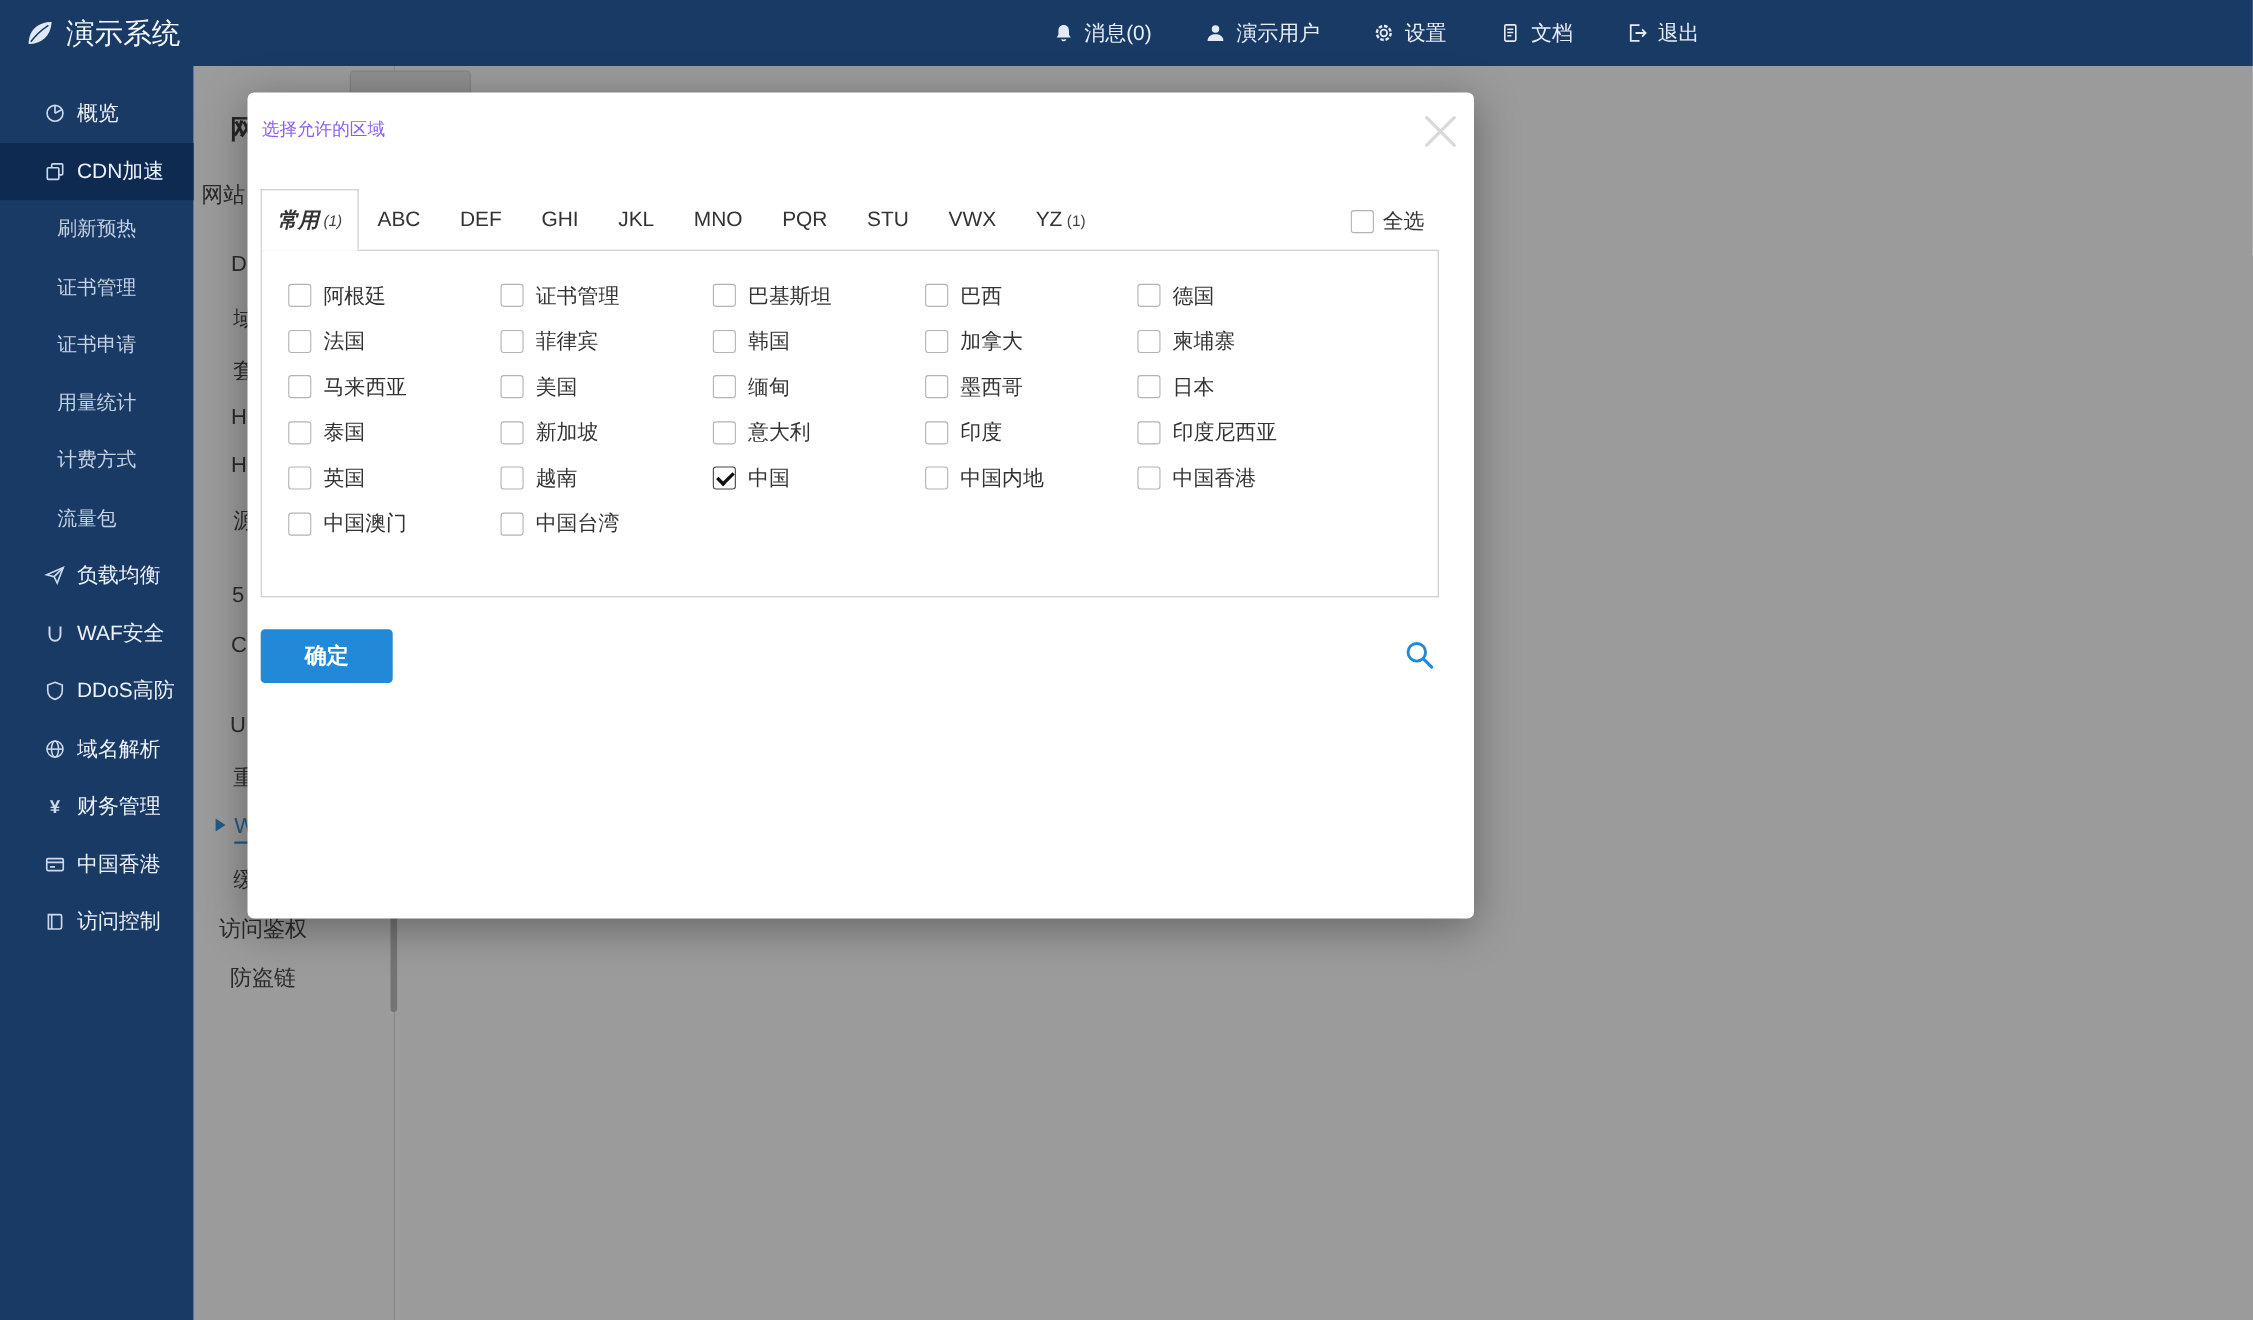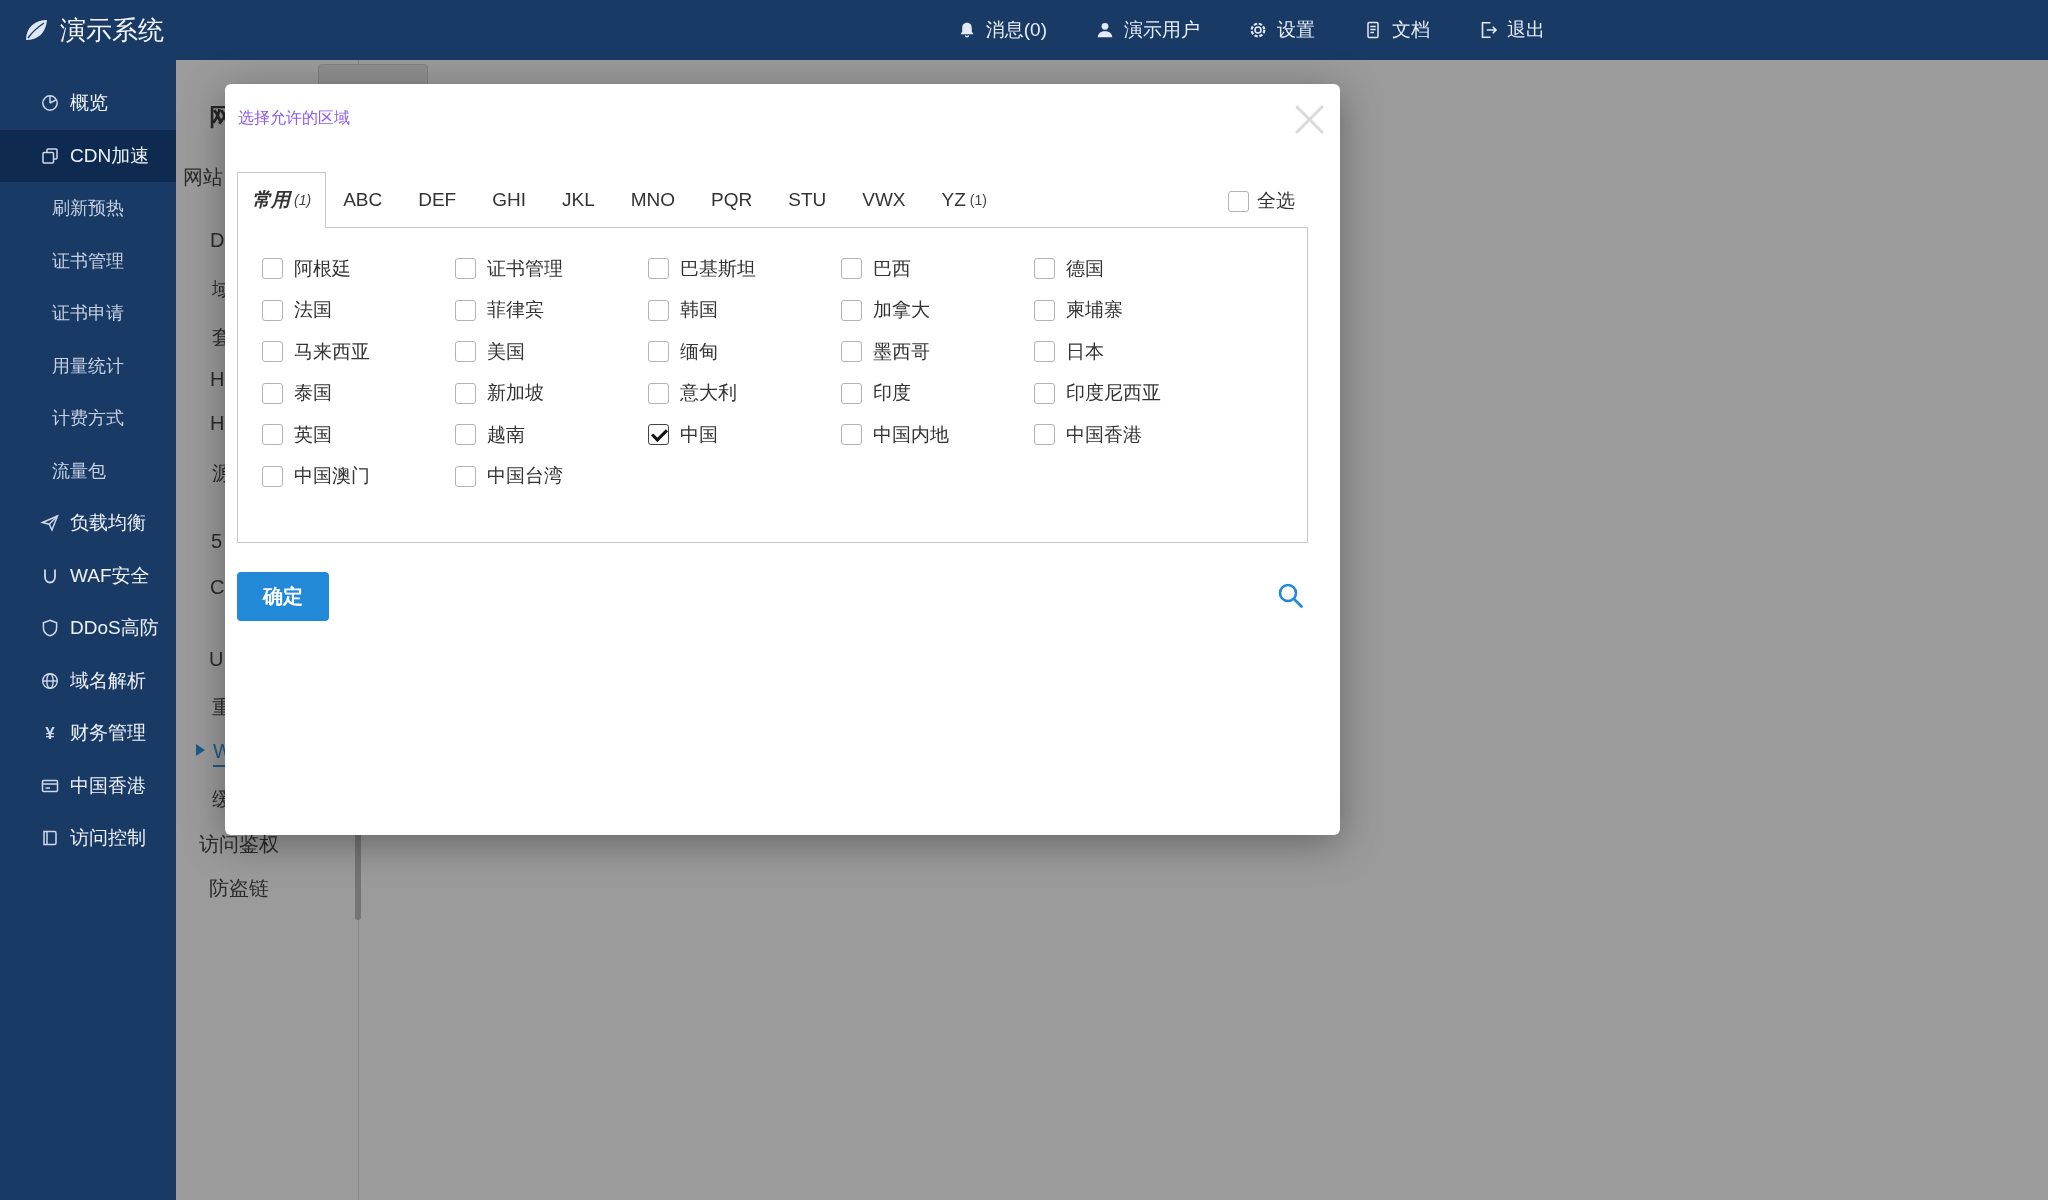--- a/index.html
+++ b/index.html
@@ -48,21 +48,21 @@
   .select-all { position:absolute; top:104px; right:45px; display:flex; align-items:center; gap:8px; font-size:19px; color:#333; cursor:pointer; z-index:3; }
 
   .panel { position:absolute; left:12px; top:143px; width:1071px; height:316px; border:1px solid #c9c9c9; padding:20px 0 0 24px; z-index:1; }
   .country-grid { display:grid; grid-template-columns:repeat(5,193px); grid-auto-rows:41.5px; align-items:center; }
   .country { display:flex; align-items:center; cursor:pointer; }
   .checkbox { width:21px; height:21px; border:1px solid #b3b3b3; border-radius:3px; background:#fff; position:relative; flex:none; }
   .checkbox.checked { border-color:#444; }
   .checkbox.checked::after { content:''; position:absolute; left:6px; top:1px; width:6px; height:12px; border:solid #111; border-width:0 3px 3px 0; transform:rotate(45deg); }
   .country-label { margin-left:11px; font-size:19px; color:#333; }
 
-  .confirm-btn { position:absolute; left:12px; top:488px; width:92px; height:49px; background:#2189d8; color:#fff; font-size:20px; font-weight:700; border:none; border-radius:4px; cursor:pointer; font-family:inherit; }
+  .confirm-btn { position:absolute; left:12px; top:488px; width:120px; height:49px; background:#2189d8; color:#fff; font-size:20px; font-weight:700; border:none; border-radius:4px; cursor:pointer; font-family:inherit; }
   .search-btn { position:absolute; left:1050px; top:496px; width:32px; height:32px; cursor:pointer; }
 </style>
 </head>
 <body>
 
 <div class="page-content">
   <div class="subnav-divider"></div>
   <div class="scroll-thumb"></div>
   <div class="bg-button"></div>
   <div class="frag heading" style="left:33px; top:41px;">网</div>

